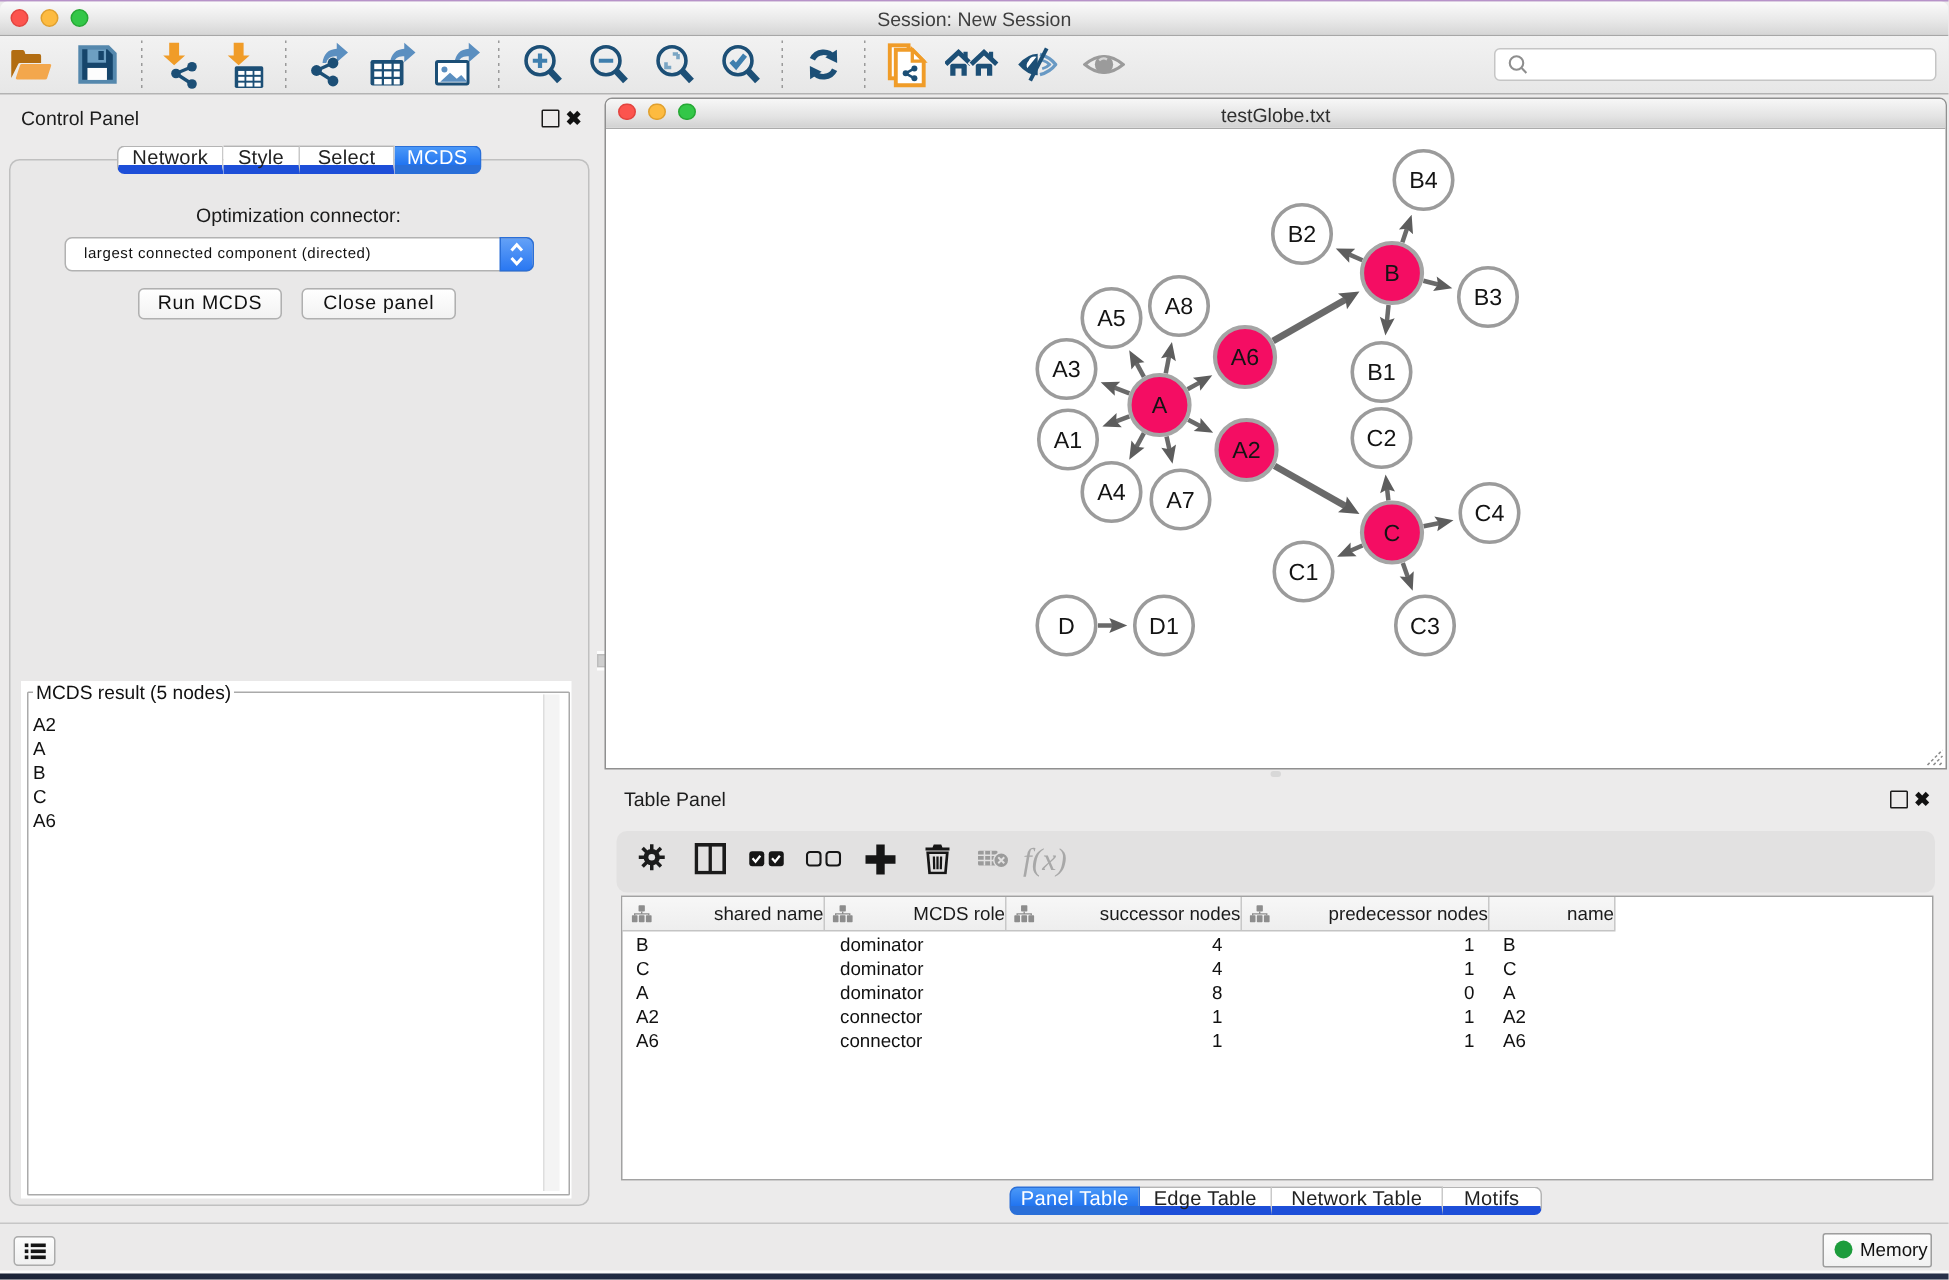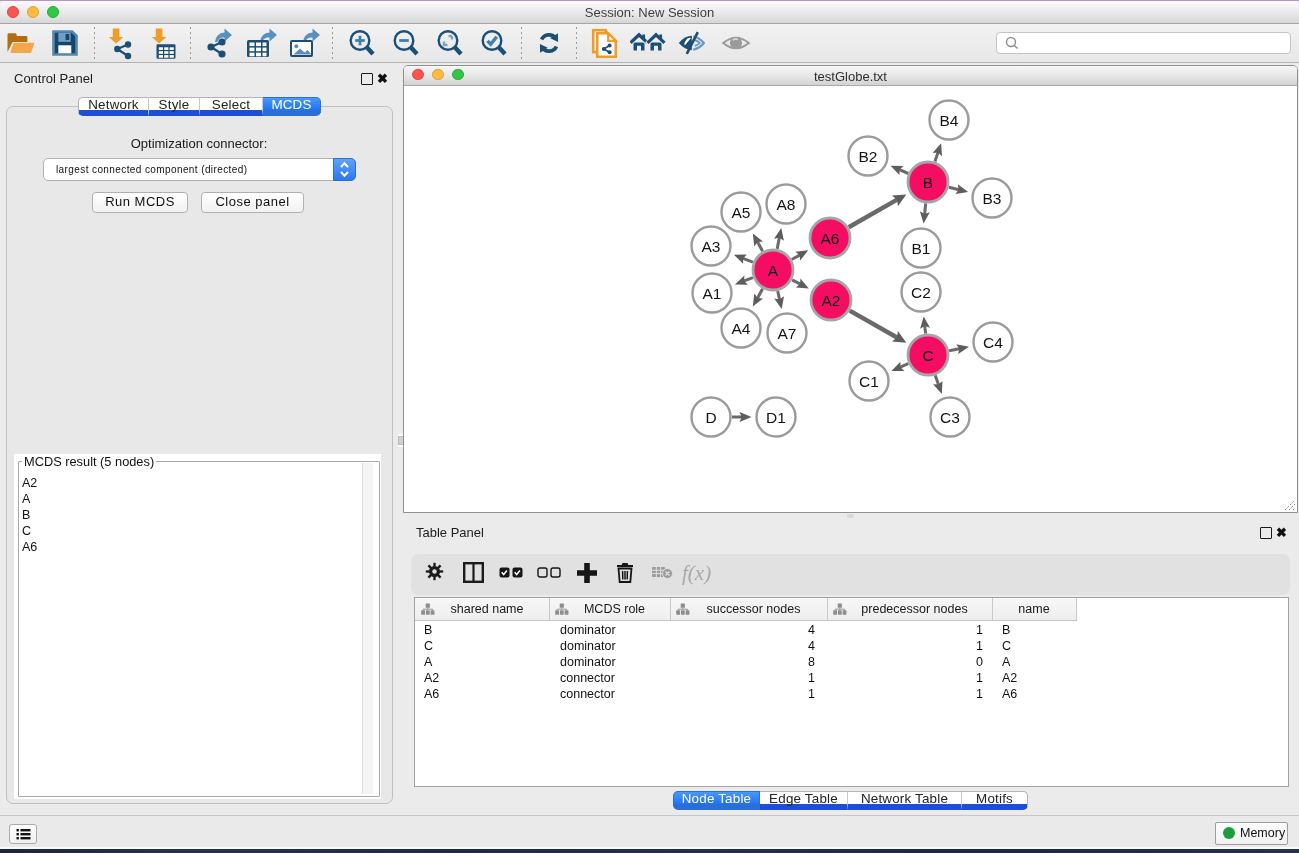--- a/index.html
+++ b/index.html
@@ -39,21 +39,21 @@
 #netwin{left:403px;top:65px;width:895px;height:448px;border:1px solid #909090;border-radius:5px 5px 0 0;background:#fff;box-sizing:border-box}
 #nettitle{position:absolute;left:0;top:0;width:100%;height:19px;background:linear-gradient(#f7f7f7,#e4e4e4 60%,#d2d2d2);border-bottom:1px solid #ababab;border-radius:4px 4px 0 0}
 .tls{width:11.5px;height:11.5px;border-radius:50%;position:absolute;top:2.8px;box-sizing:border-box}
 #netname{position:absolute;left:0;top:3px;width:100%;text-align:center;font-size:13px;color:#2e2e2e}
 
 #tpTitle{left:416px;top:525px;font-size:13px;color:#1c1c1c}
 #tptoolbar{left:411px;top:554px;width:879px;height:41px;background:#e2e1e1;border-radius:7px}
 #tablebox{left:414px;top:597px;width:873px;height:188px;background:#fff;border:1px solid #a2a2a2}
 #thead{position:absolute;left:0;top:0;width:662px;height:22px;background:linear-gradient(#f7f7f7,#eeeeee);border-bottom:1px solid #c4c4c4}
 .hsep{position:absolute;top:0;width:1px;height:22px;background:#c8c8c8}
-.hlab{position:absolute;top:4px;font-size:12.5px;color:#1a1a1a;text-align:center}
+.hlab{position:absolute;top:4px;font-size:12.5px;color:#1a1a1a;text-align:right}
 .cell{position:absolute;font-size:12.5px;color:#111;height:16px;line-height:16px}
 .num{text-align:right}
 #btabs{left:673px;top:791px}
 #statusbar{left:0;top:815px;width:1299px;height:32px;background:#ebeaea;border-top:1px solid #c6c6c6}
 #listbtn{left:9px;top:824px;width:26px;height:18px;background:linear-gradient(#fdfdfd,#f0f0f0);border:1px solid #ababab;border-radius:3px}
 #membtn{left:1215px;top:822px;width:71px;height:21px;background:linear-gradient(#fdfdfd,#f1f1f1);border:1px solid #9e9e9e;border-radius:2px;font-size:12.5px;color:#111;line-height:21px;text-align:left}
 #darkstrip{left:0;top:848.5px;width:1299px;height:4.5px;background:linear-gradient(90deg,#1c2438,#28334b 15%,#1f2a42 35%,#262f4a 55%,#1d2740 75%,#273049)}
 .icon{position:absolute}
 </style></head>
 <body>
@@ -467,21 +467,21 @@
 <div class="cell num" style="left:300px;top:72px;width:100px">1</div>
 <div class="cell num" style="left:468px;top:72px;width:100px">1</div>
 <div class="cell" style="left:587px;top:72px">A2</div>
 <div class="cell" style="left:9px;top:88px">A6</div>
 <div class="cell" style="left:145px;top:88px">connector</div>
 <div class="cell num" style="left:300px;top:88px;width:100px">1</div>
 <div class="cell num" style="left:468px;top:88px;width:100px">1</div>
 <div class="cell" style="left:587px;top:88px">A6</div>
 </div>
 <div class="seg" id="btabs">
-  <div class="sel" style="width:85px">Node Table</div>
+  <div class="sel" style="width:85px">Panel Table</div>
   <div style="width:87px">Edge Table</div>
   <div style="width:113px">Network Table</div>
   <div style="width:65px">Motifs</div>
 </div>
 <div class="abs" id="statusbar"></div>
 <div class="abs" id="listbtn"><svg width="26" height="18">
       <g fill="#141414">
         <rect x="6.5" y="4" width="2.4" height="2.4"></rect>
         <rect x="10.5" y="4" width="10" height="2.4"></rect>
         <rect x="6.5" y="8" width="2.4" height="2.4"></rect>

